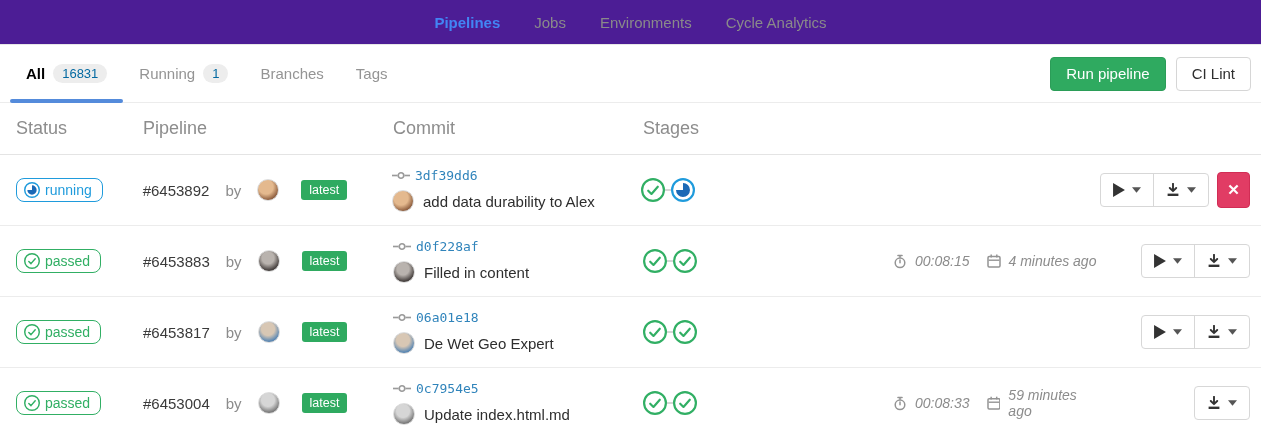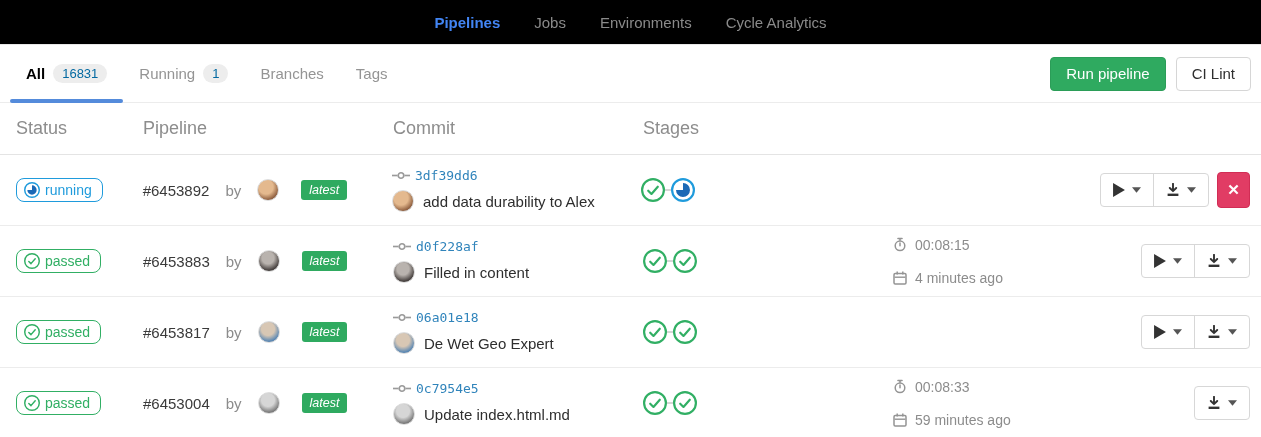--- a/index.html
+++ b/index.html
@@ -5,21 +5,21 @@
   * { box-sizing: border-box; }
   html,body { margin:0; padding:0; }
   body {
     width:1261px; height:437px; overflow:hidden;
     background:#fff; color:#2e2e2e;
     font-family:"Liberation Sans", sans-serif;
   }
 
   
   .top-nav {
-    height:45px; background:#000000; border-bottom:1px solid #e7e7e7;
+    height:45px; background:#4c1d95; border-bottom:1px solid #e7e7e7;
     display:flex; justify-content:center; align-items:center; gap:34px;
   }
   .nav-item { font-size:15px; color:#8a8a8a; cursor:pointer; }
   .nav-item.active { color:#4285f4; font-weight:700; }
 
   
   .tabs-bar {
     height:58px; display:flex; align-items:center; padding:0 10px;
     border-bottom:1px solid #ececec; background:#fff;
   }
@@ -72,39 +72,39 @@
   .by { color:#8c8c8c; }
   .avatar {
     width:22px; height:22px; border-radius:50%; border:1px solid #dcdcdc; flex:0 0 auto;
   }
   .av1 { background:radial-gradient(circle at 40% 35%, #e4b98e 0 40%, #8a5a3b 75%, #5f3c26); }
   .av2 { background:radial-gradient(circle at 45% 35%, #b9b3ae 0 35%, #4c4644 70%, #262222); }
   .av3 { background:radial-gradient(circle at 45% 35%, #d8c7b4 0 38%, #5b88b4 72%, #33557a); }
   .av4 { background:radial-gradient(circle at 45% 35%, #d6d6d6 0 38%, #7c7c7c 72%, #4c4c4c); }
   .badge-latest {
     background:#2faa60; color:#fff; font-size:12.5px; border-radius:3px;
-    padding:3px 8px; margin-left:6px;font-style:italic;
+    padding:3px 8px; margin-left:6px;
   }
 
   
   .commit-cell { display:flex; flex-direction:column; gap:7px; }
   .commit-line1 { display:flex; align-items:center; gap:5px; }
   .commit-hash {
     font-family:"DejaVu Sans Mono", monospace; font-size:13px; color:#3084bb;
     text-decoration:none; cursor:pointer;
   }
   .commit-line2 { display:flex; align-items:center; gap:9px; font-size:15px; color:#2e2e2e; }
 
   
   .stages-cell { display:flex; align-items:center; }
   .stage-icon { display:block; cursor:pointer; }
   .stage-connector { width:6px; height:2px; background:#d6d6d6; }
 
   
-  .time-cell { display:flex; flex-direction:column; gap:17px; font-size:14px; color:#8c8c8c; }
+  .time-cell { display:flex; flex-direction:row; gap:17px; font-size:14px; color:#8c8c8c;font-style:italic; }
   .time-line { display:flex; align-items:center; gap:8px; }
 
   
   .btn-group { display:flex; align-items:stretch; height:34px; background:#fff;
     border:1px solid #d7d7d7; border-radius:4px; }
   .btn-seg { display:flex; align-items:center; gap:7px; padding:0 12px; cursor:pointer; }
   .btn-seg + .btn-seg { border-left:1px solid #d7d7d7; }
   .btn-cancel {
     width:33px; height:36px; border-radius:4px; background:#e13c64; border:1px solid #d12d55;
     color:#fff; display:flex; align-items:center; justify-content:center;

